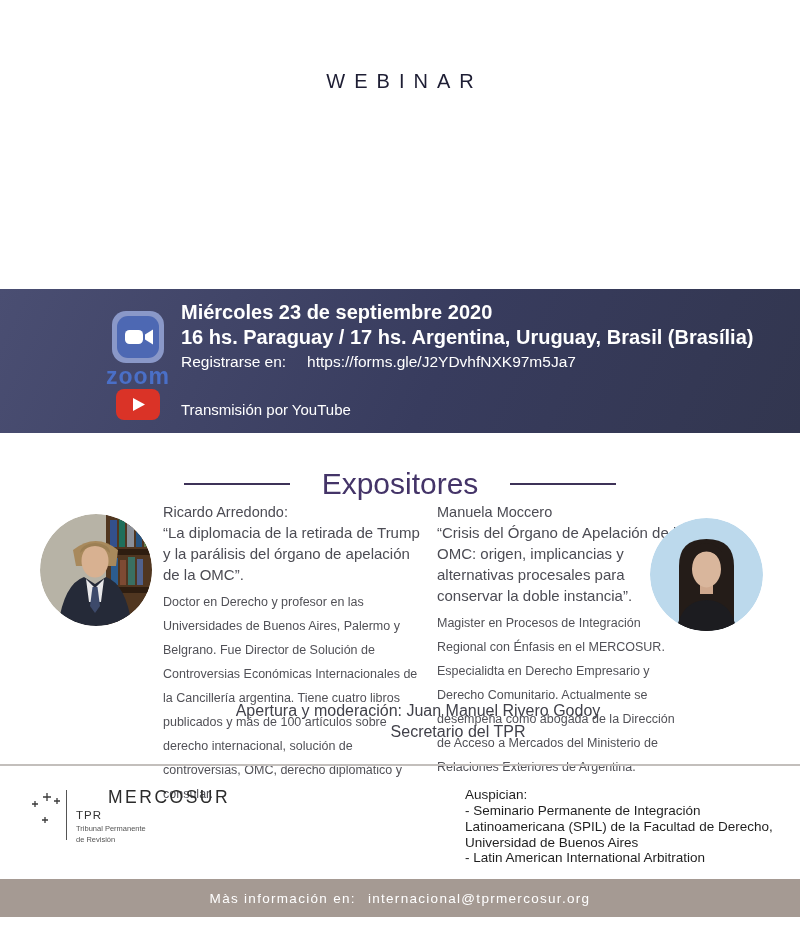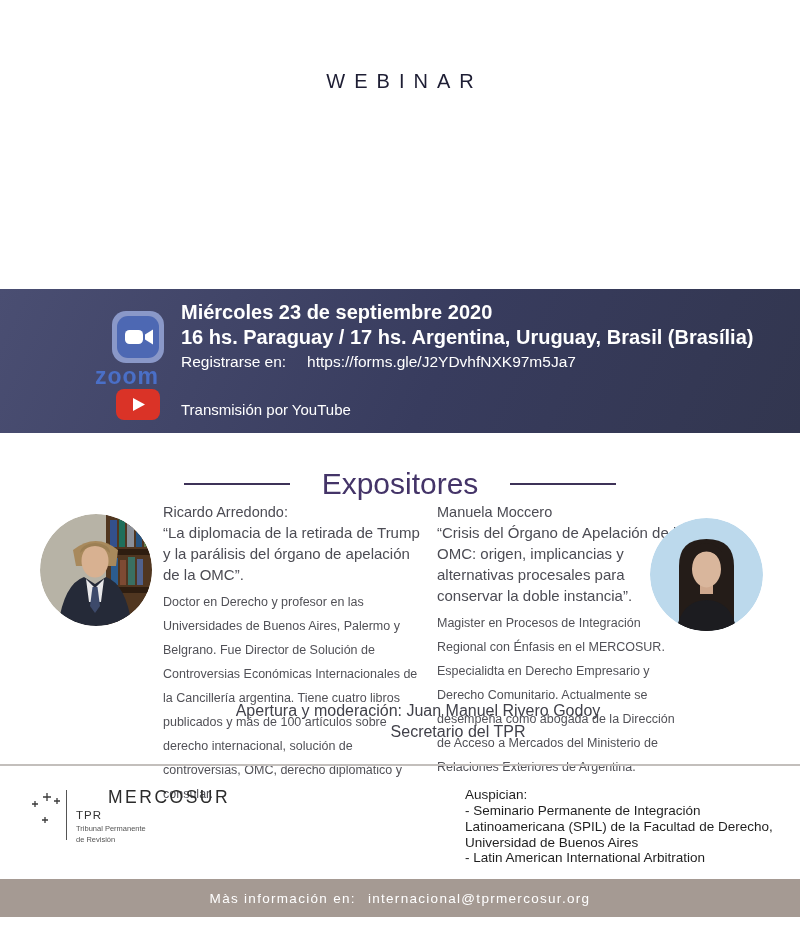--- a/index.html
+++ b/index.html
@@ -14,21 +14,21 @@
                padding-left:9px;}
 
   
   .title{position:absolute;top:130px;left:0;right:0;text-align:center;
          color:#3c2f62;font-weight:700;font-size:31px;line-height:44px;}
 
   
   .banner{position:absolute;top:289px;left:0;width:800px;height:144px;
           background:linear-gradient(115deg,#4a4e72 0%,#383c5e 55%,#32364f 100%);}
   .zoom-icon{position:absolute;left:112px;top:22px;width:52px;height:52px;}
-  .zoom-word{position:absolute;left:91px;top:74px;width:72px;text-align:center;
+  .zoom-word{position:absolute;left:102px;top:74px;width:72px;text-align:center;
              color:#4a6fc7;font-size:23px;font-weight:700;letter-spacing:1px;}
   .yt-icon{position:absolute;left:116px;top:100px;width:44px;height:31px;}
   .banner-text{position:absolute;left:181px;top:11px;color:#ffffff;}
   .b-date,.b-time{font-size:20px;font-weight:700;line-height:25px;}
   .b-reg{font-size:15.5px;font-weight:400;margin-top:3px;}
   .b-reg .url{margin-left:21px;}
   .b-yt{position:absolute;left:181px;top:112px;color:#ffffff;font-size:15px;}
 
   
   .expo-row{position:absolute;top:464px;left:0;right:0;height:40px;

